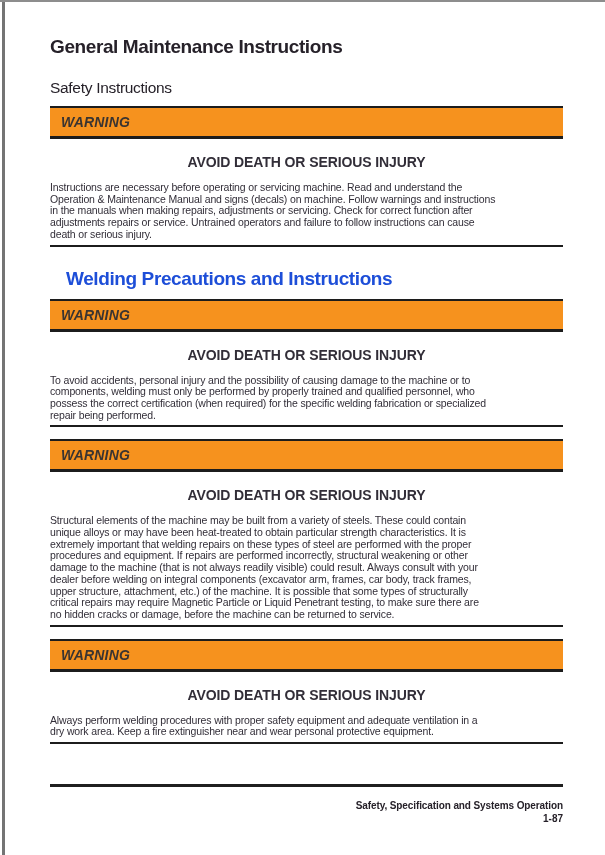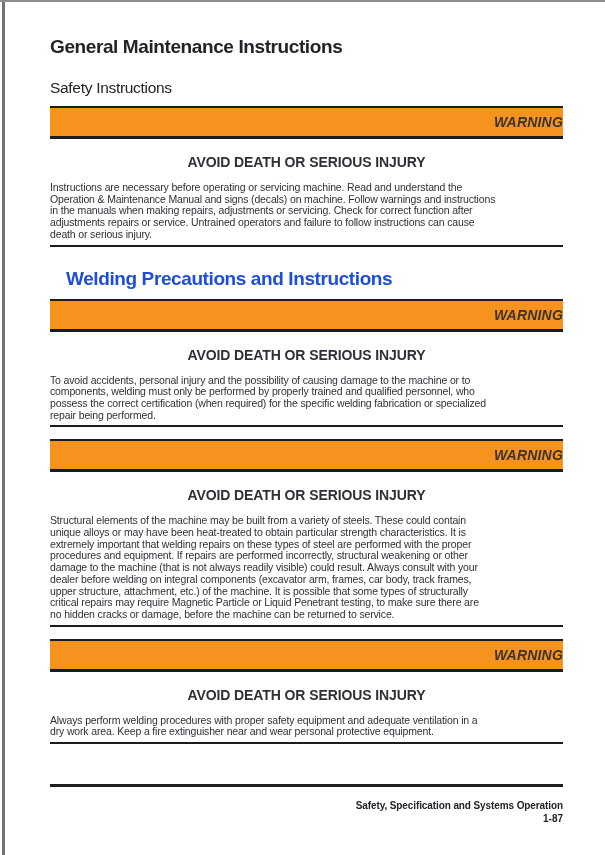--- a/index.html
+++ b/index.html
@@ -62,21 +62,21 @@
   }
   .warning-block { margin: 0; }
   .warning-banner {
     margin-top: 9px;
     height: 28px;
     background: #F6921E;
     border-top: 2px solid #1c1c1c;
     border-bottom: 3px solid #1c1c1c;
     display: flex;
     align-items: center;
-    justify-content: flex-end;
+    justify-content: flex-start;
     padding-left: 11px;
   }
   .mt12 .warning-banner { margin-top: 12px; }
   .warning-banner .banner-label {
     font-size: 14px;
     font-weight: 700;
     font-style: italic;
     letter-spacing: 0.2px;
     color: #3a3431;
   }

